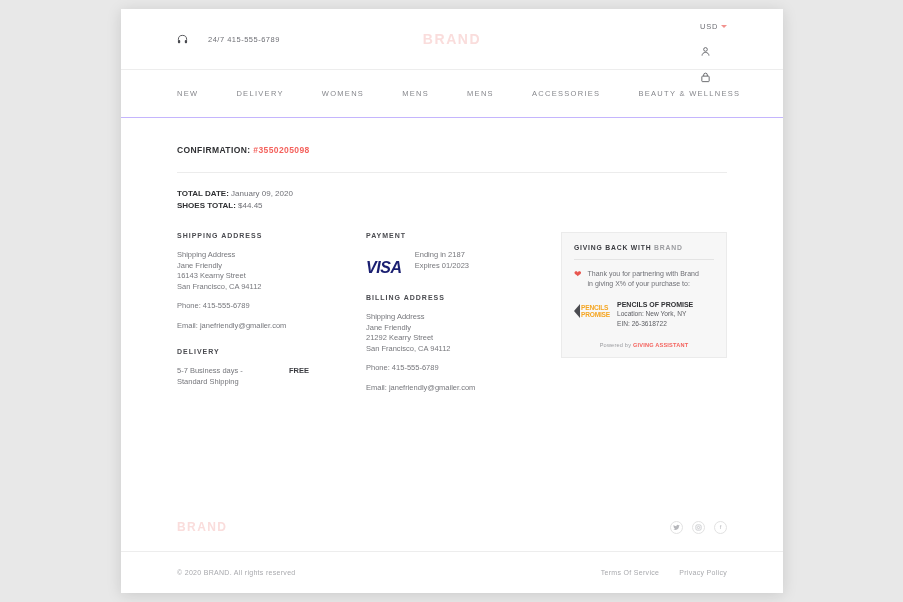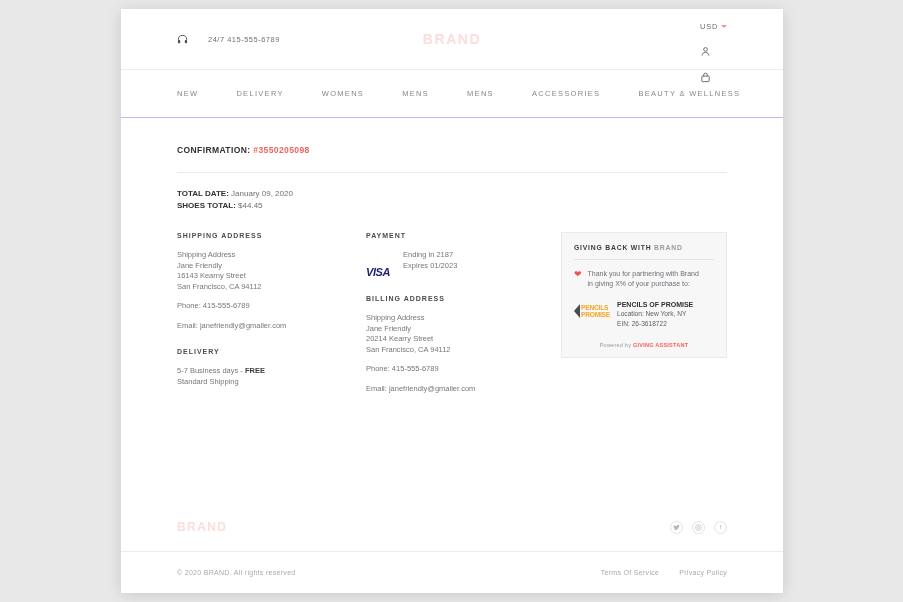--- a/index.html
+++ b/index.html
@@ -86,31 +86,31 @@
   .col-b { width: 196px; }
   .col-c { width: 166px; }
 
   .sect-head {
     font-size: 7px; font-weight: bold; letter-spacing: 1px;
     color: #4a4b50; margin-bottom: 11px;
   }
   .body-txt {
     font-size: 7.5px; color: #76777c; line-height: 10.5px;
   }
-  .body-txt b { color: #3a3b40; font-weight: bold; }
+  .body-txt b { color: #3a3b40; font-weight: bold; margin-left: 44px; }
   .gap { height: 9px; }
   .gap-lg { height: 17px; }
 
   
   .payrow { display: flex; align-items: flex-start; gap: 13px; }
   .visa {
-    font-size: 11px; font-weight: bold; font-style: italic;
+    font-size: 16px; font-weight: bold; font-style: italic;
     color: #1a1f71; letter-spacing: -0.4px;
     font-family: "Liberation Sans", sans-serif;
-    margin-top: 16px;
+    margin-top: 9px;
   }
 
   
   .giving {
     background: #f7f7f7;
     border: 1px solid #ebebeb;
     padding: 11px 12px 9px 12px;
     width: 166px;
   }
   .giving-head {
@@ -282,21 +282,21 @@
             <span style="display:block">Ending in 2187</span>
             <span style="display:block">Expires 01/2023</span>
           </span>
         </div>
 
         <div class="gap-lg"></div>
         <div class="sect-head">BILLING ADDRESS</div>
         <div class="body-txt">
           <div>Shipping Address</div>
           <div>Jane Friendly</div>
-          <div>20214 Kearry Street</div>
+          <div>21292 Kearry Street</div>
           <div>San Francisco, CA 94112</div>
           <div class="gap"></div>
           <div>Phone: 415-555-6789</div>
           <div class="gap"></div>
           <div>Email: janefriendly@gmailer.com</div>
         </div>
       </div>
 
       <div class="col-c">
         <div class="giving">

